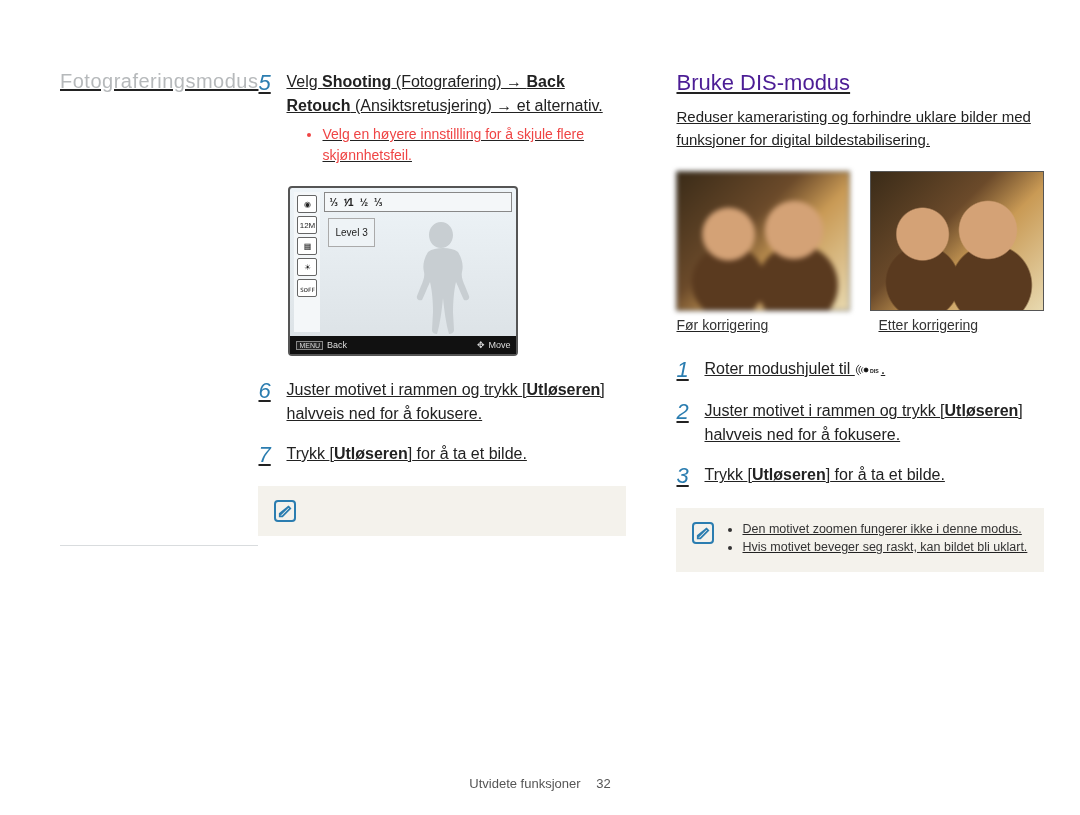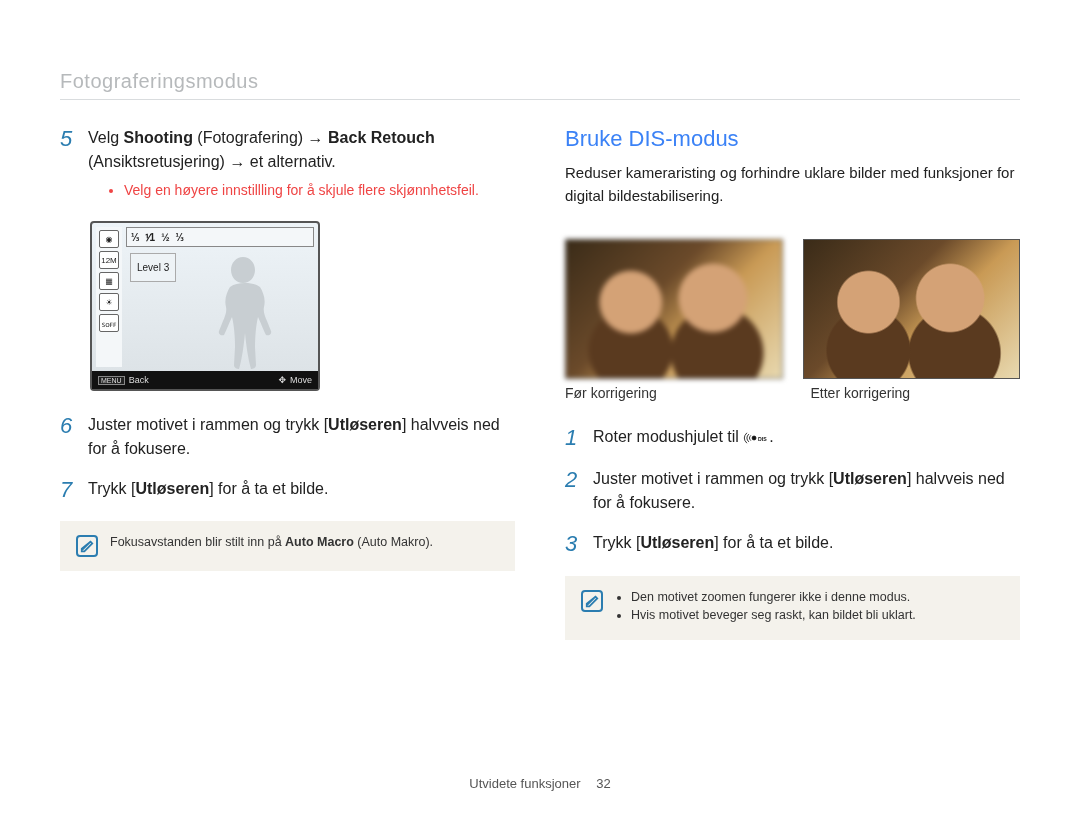--- a/index.html
+++ b/index.html
@@ -7,21 +7,22 @@
     font-family: Arial, Helvetica, sans-serif;
     width: 1080px;
     height: 815px;
     background: #ffffff;
     position: relative;
     color: #222;
   }
   .page {
     padding: 70px 60px 0 60px;
     display: flex;
-    flex-direction: column;
+    flex-direction: row;
+    text-decoration: underline;
   }
   .header {
     font-size: 20px;
     font-weight: 300;
     color: #b6b9bb;
     letter-spacing: 0.5px;
     padding-bottom: 6px;
     border-bottom: 1px solid #d9dcde;
     margin-bottom: 26px;
   }
@@ -151,27 +152,27 @@
     position:relative;
   }
   .notebox .noteicon svg { width:14px; height:14px; stroke:#2b7db0; fill:none; stroke-width:2; }
   .notebox ul { list-style: disc; margin-left: 16px; }
   .notebox ul li { margin-bottom: 4px; }
 
   
   .h2 {
     font-size: 22px;
     font-weight: 400;
-    color: #3b82f6;
+    color: #4c1d95;
     margin-bottom: 10px;
   }
   .para {
     font-size: 15px;
     line-height: 1.5;
-    margin-bottom: 32px;
+    margin-bottom: 20px;
   }
   .imgrow {
     display:flex;
     gap: 20px;
     margin-bottom: 6px;
   }
   .fakeimg {
     width: 220px; height: 140px;
     background: linear-gradient(135deg, #3a2b18 0%, #6b4a2a 40%, #c99a55 60%, #e8d9b0 100%);
     border: 1px solid #555;
@@ -281,23 +282,20 @@
         <div class="steptext">
           <span>Trykk </span>[<b>Utløseren</b>]<span> for å ta et bilde.</span>
         </div>
       </div>
 
       <div class="notebox">
         <div class="noteicon">
           <svg viewBox="0 0 16 16">
               <path d="M3 12 L12 3 M12 3 L14 5 L5 14 L2 14 L2 11 Z"></path>
             </svg>
-        </div>
-        <div>
-          <span>Fokusavstanden blir stilt inn på </span><b>Auto Macro</b><span> (Auto Makro).</span>
         </div>
       </div>
 
     </div>
 
     <div class="col">
       <div class="h2">Bruke DIS-modus</div>
       <div class="para">Reduser kameraristing og forhindre uklare bilder med funksjoner for digital bildestabilisering.</div>
 
       <div class="imgrow">

